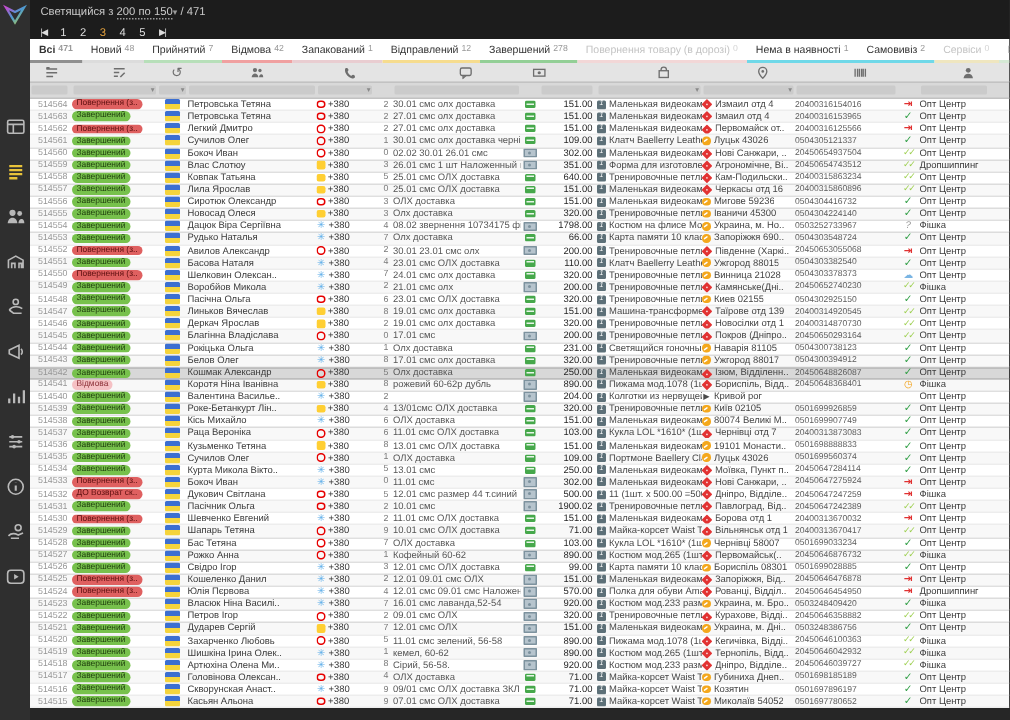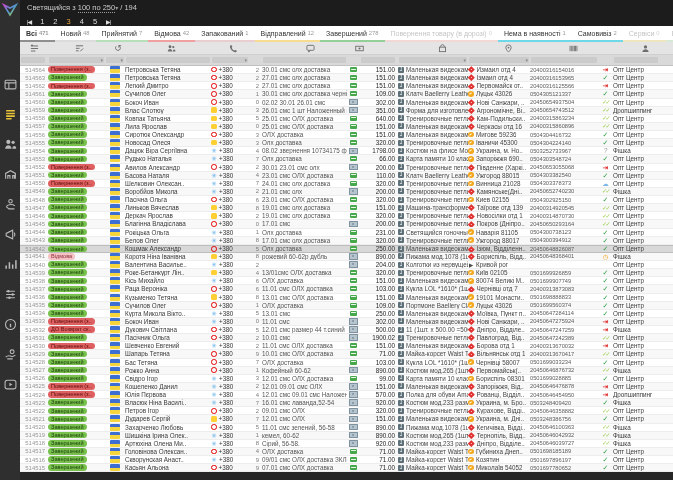--- a/index.html
+++ b/index.html
@@ -177,22 +177,22 @@
             <path d="M5 4.3l2.8 1.7L5 7.7z" fill="currentColor"></path>
           </svg>
         </div>
       </div>
   </div>
 
   <div class="main">
     <div class="topbar">
       <div class="shown-line">
         <span>Светящийся з</span>
-        <span class="rng">100 по 250</span><span class="dd">▾</span>
-        <span>/ 194</span>
+        <span class="rng">200 по 150</span><span class="dd">▾</span>
+        <span>/ 471</span>
       </div>
       <div class="pager" id="pager">
           <span class="pg nav">|◀</span>
           <span class="pg ">1</span>
           <span class="pg ">2</span>
           <span class="pg cur">3</span>
           <span class="pg ">4</span>
           <span class="pg ">5</span>
           <span class="pg nav">▶|</span>
         </div>

